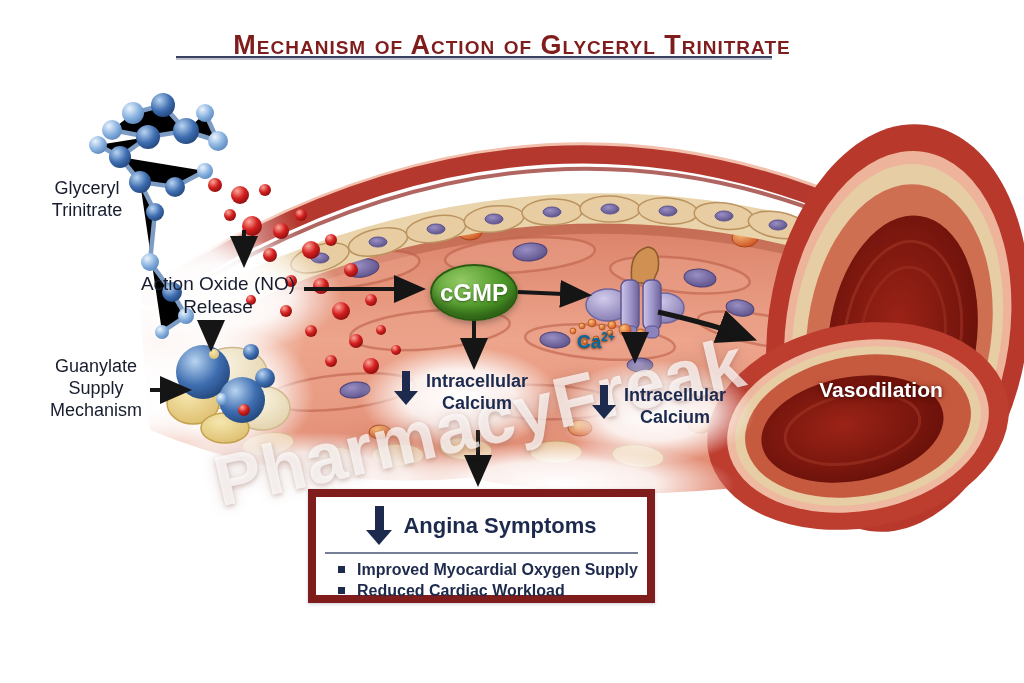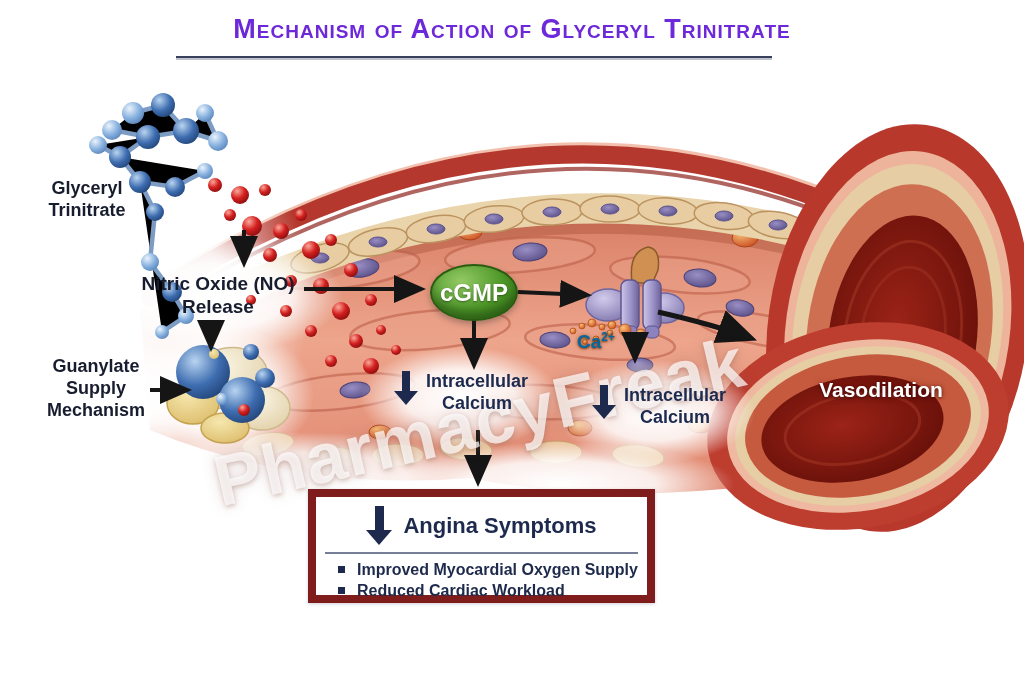--- a/index.html
+++ b/index.html
@@ -1,33 +1,33 @@
 <!DOCTYPE html>
 <html><head>
 <meta charset="utf-8">
 <style>
   html,body{margin:0;padding:0;background:#ffffff;}
   .stage{position:relative;width:1024px;height:683px;background:#ffffff;overflow:hidden;
          font-family:"Liberation Sans",sans-serif;}
   .stage svg{position:absolute;left:0;top:0;}
 
   
-  .title{position:absolute;left:0;top:14px;width:1024px;text-align:center;
-         font-variant:small-caps;font-weight:700;font-size:27px;letter-spacing:1px;color:#6d28d9;}
+  .title{position:absolute;left:0;top:30px;width:1024px;text-align:center;
+         font-variant:small-caps;font-weight:700;font-size:27px;letter-spacing:1px;color:#7f1d1d;}
   .title-underline{position:absolute;left:176px;top:56px;width:596px;height:2px;background:#39415f;
          box-shadow:0 2px 0 rgba(110,120,145,.45);}
 
   
   .watermark{position:absolute;left:208px;top:372px;width:580px;height:92px;line-height:92px;
          font-size:71px;font-weight:700;letter-spacing:1px;color:rgba(255,255,255,.72);
          text-shadow:0 2px 4px rgba(140,85,70,.30),0 0 14px rgba(150,100,90,.25);
          transform:rotate(-13deg);transform-origin:50% 50%;white-space:nowrap;pointer-events:none;}
 
   
-  .lbl{position:absolute;font-weight:700;color:#171d2e;line-height:1.22;text-align:center;}
+  .lbl{position:absolute;font-weight:400;color:#171d2e;line-height:1.22;text-align:center;}
   .lbl div{white-space:nowrap;}
   .lbl-gtn{left:24px;top:178px;width:126px;font-size:18px;}
   .lbl-no{left:130px;top:272px;width:176px;font-size:19px;}
   .lbl-guan{left:38px;top:356px;width:116px;font-size:18px;}
 
   
   .cgmp{position:absolute;left:430px;top:264px;width:84px;height:53px;border-radius:50%;
         background:radial-gradient(ellipse at 35% 28%,#93c964 0%,#4c9627 55%,#2f6f15 100%);
         border:2px solid #295c11;box-shadow:inset 0 -7px 10px rgba(0,0,0,.28),0 3px 6px rgba(40,40,40,.35);
         display:flex;align-items:center;justify-content:center;color:#fff;font-weight:700;font-size:24px;
@@ -357,21 +357,21 @@
 
   <div class="title">Mechanism of Action of Glyceryl Trinitrate</div>
   <div class="title-underline"></div>
 
   <div class="lbl lbl-gtn">
     <div>Glyceryl</div>
     <div>Trinitrate</div>
   </div>
 
   <div class="lbl lbl-no">
-    <div>Nitric Oxide (NO)</div>
+    <div>Action Oxide (NO)</div>
     <div>Release</div>
   </div>
 
   <div class="lbl lbl-guan">
     <div>Guanylate</div>
     <div>Supply</div>
     <div>Mechanism</div>
   </div>
 
   <div class="cgmp">

